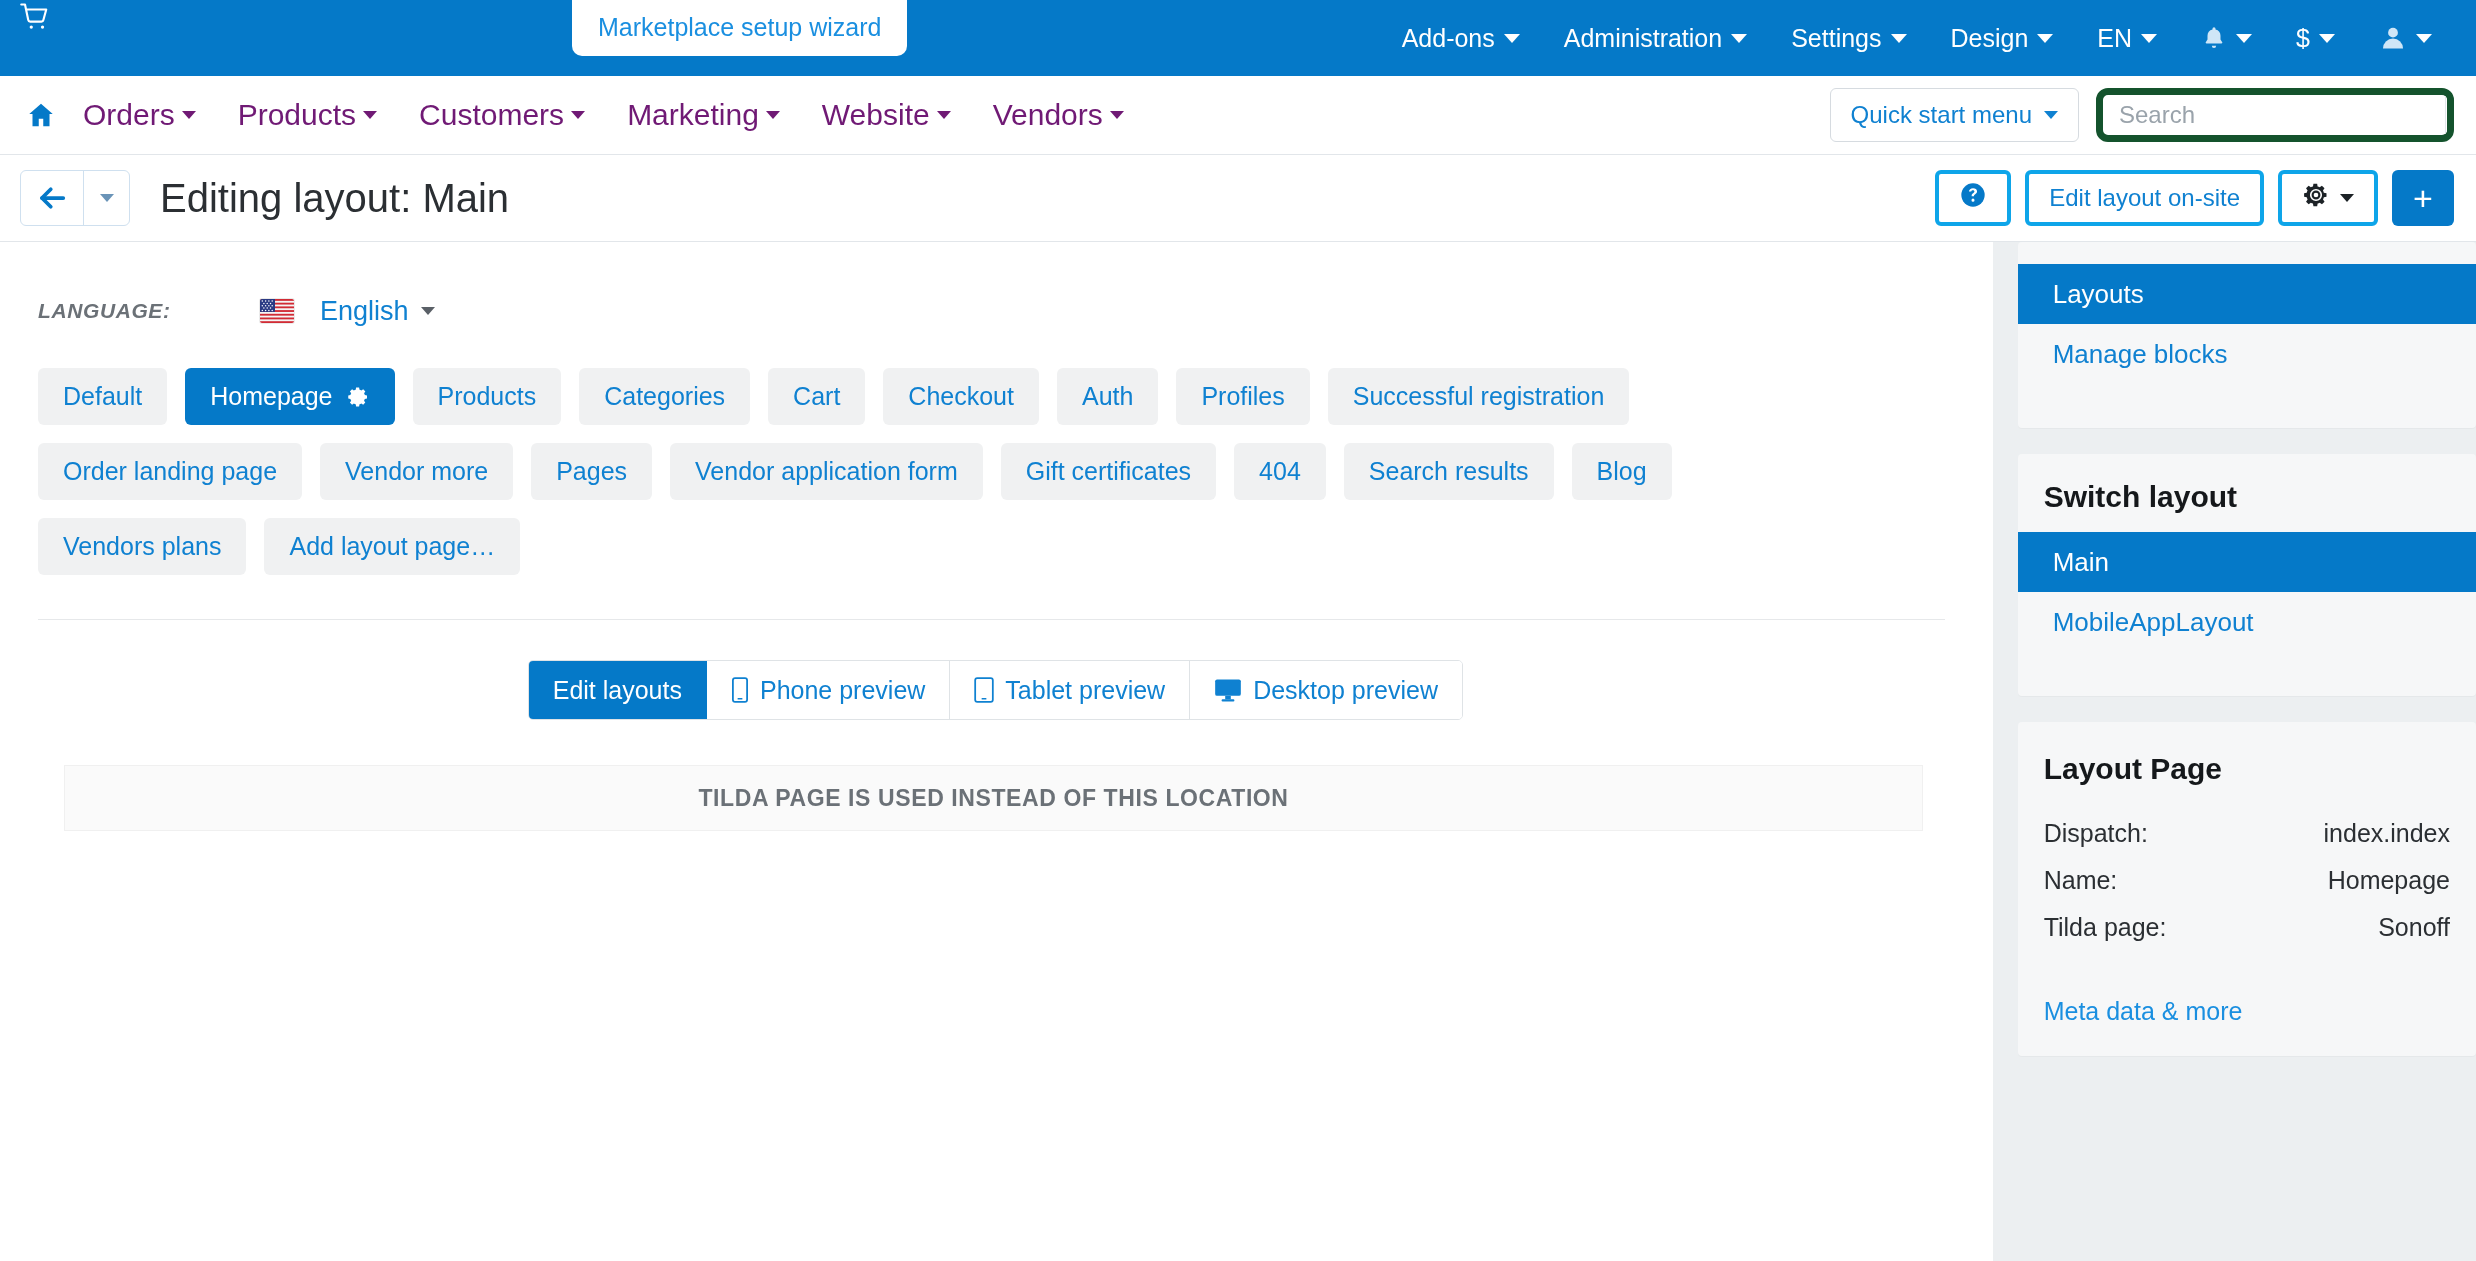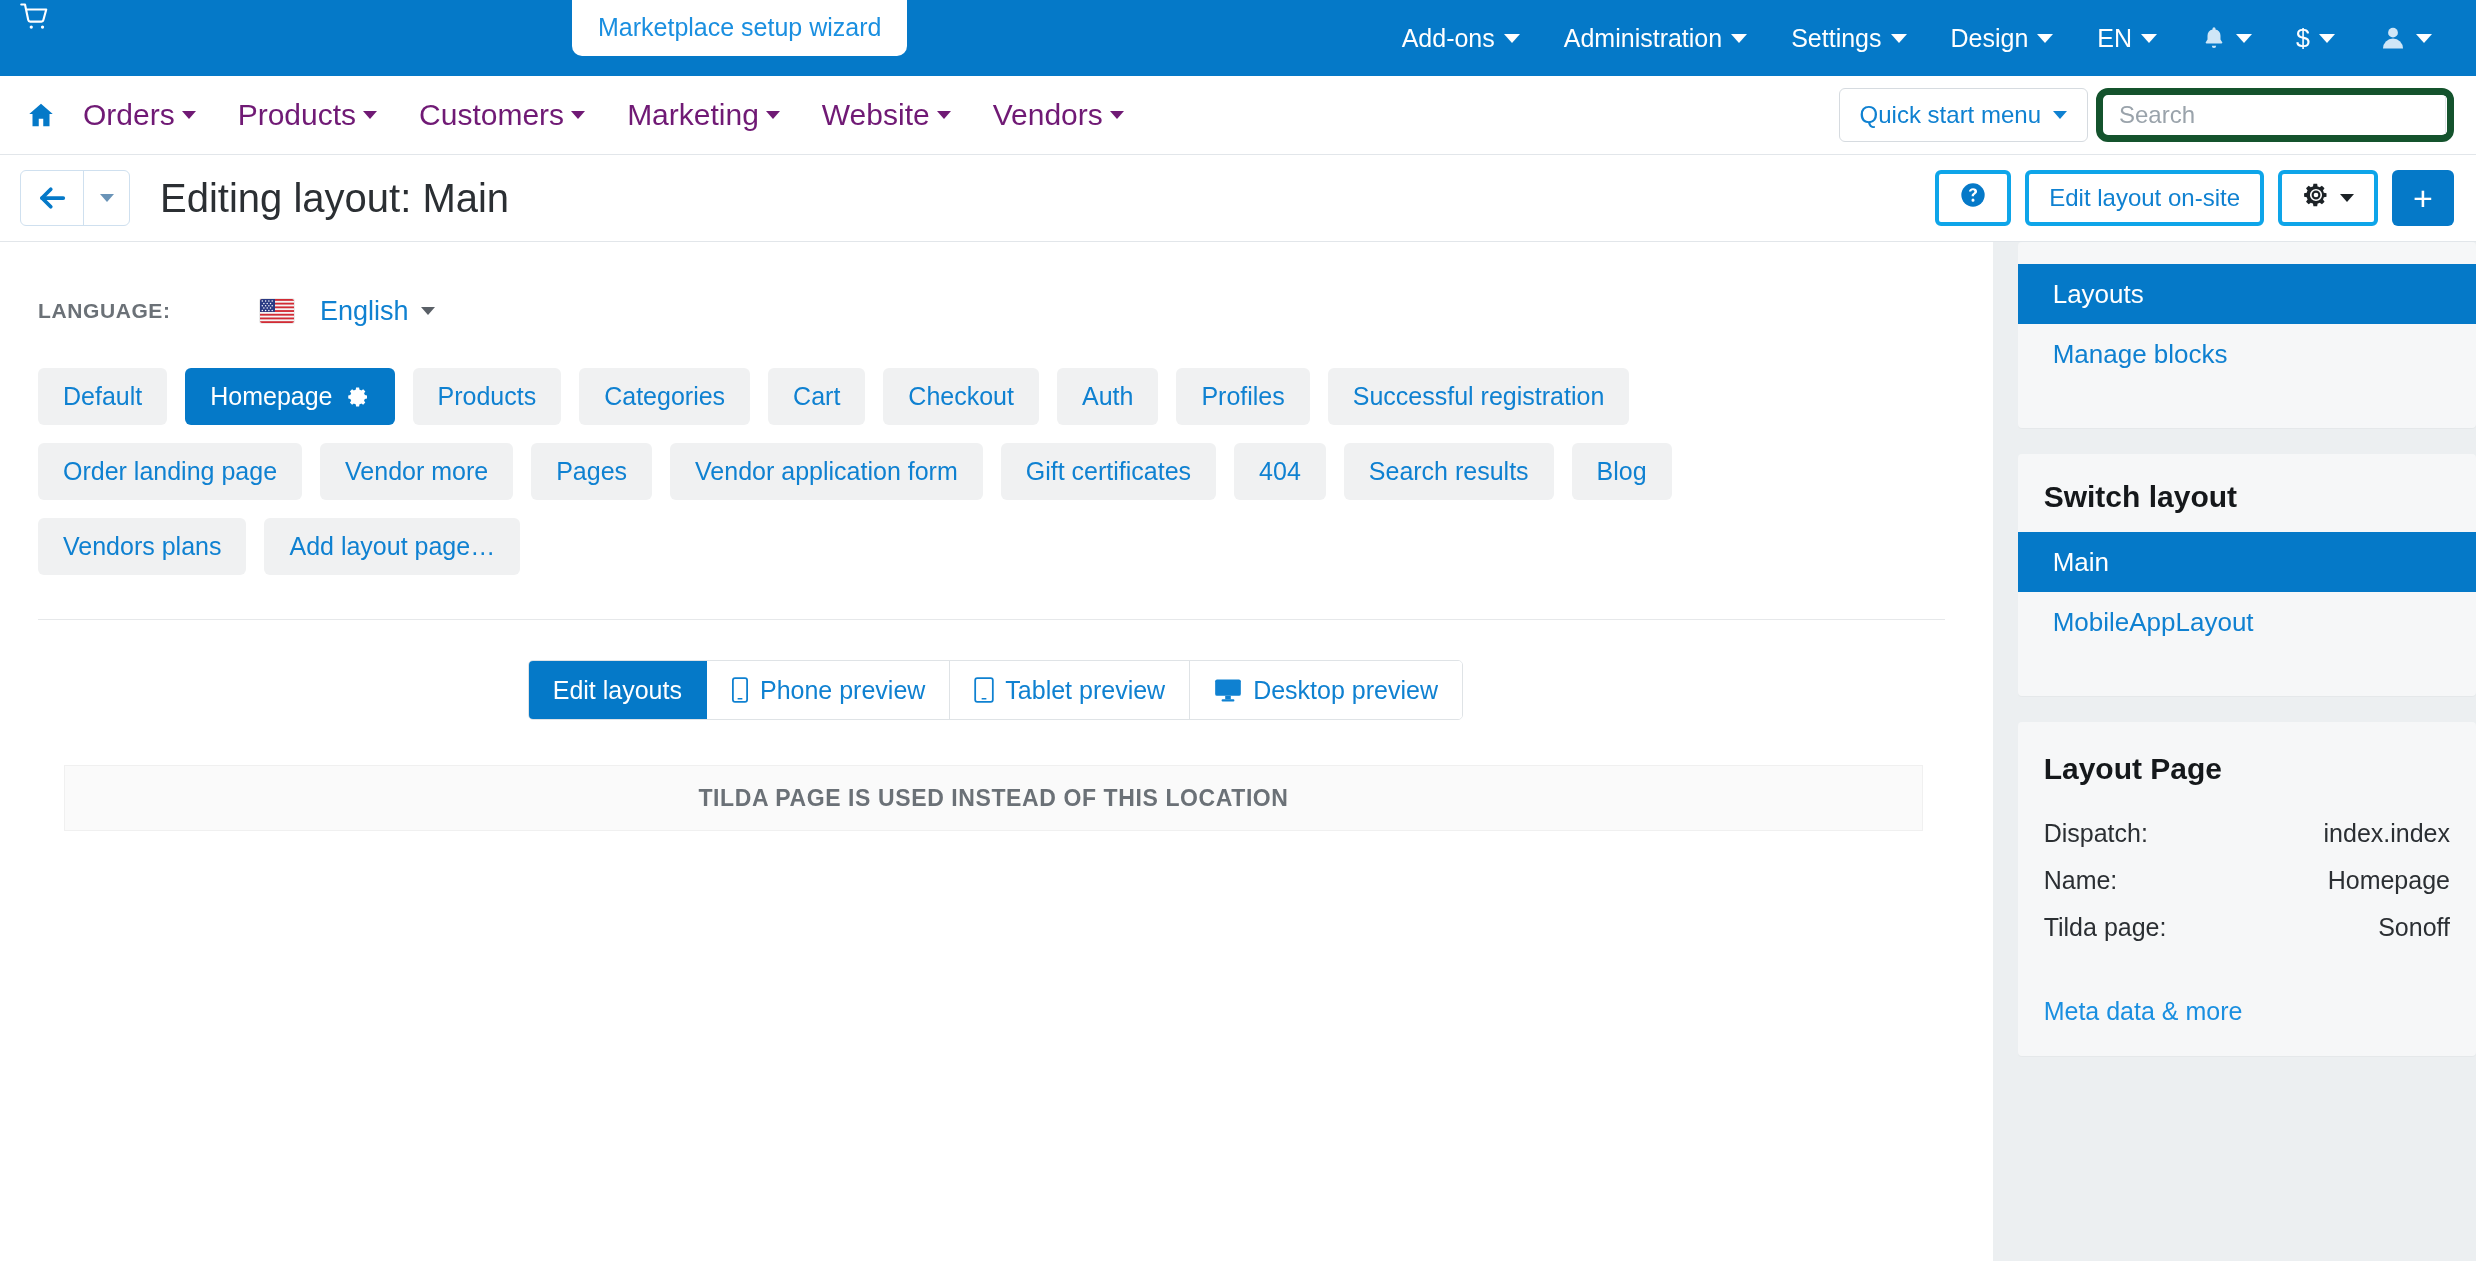--- a/index.html
+++ b/index.html
@@ -100,21 +100,21 @@
     font-size: 30px;
     line-height: 30px;
     padding: 0 21px;
     white-space: nowrap;
     cursor: pointer;
   }
   .nav-right {
     margin-left: auto;
     display: flex;
     align-items: flex-end;
-    gap: 8px;
+    gap: 17px;
   }
   .quick-start {
     border: 1px solid #d6dbe0;
     border-radius: 6px;
     height: 54px;
     display: flex;
     align-items: center;
     gap: 12px;
     padding: 0 20px;
     color: #0f81d1;
@@ -245,20 +245,21 @@
     height: 46px;
     margin-bottom: 34px;
   }
   .lang-label {
     color: #6b7177;
     font-size: 21px;
     letter-spacing: 0.6px;
     font-weight: 700;
     width: 222px;
     text-transform: uppercase;
+    font-style: italic;
   }
   .flag {
     width: 34px; height: 24px;
     border-radius: 2px;
     overflow: hidden;
     display: inline-block;
     margin-right: 14px;
     flex: none;
     box-shadow: 0 0 0 1px rgba(0,0,0,.08);
   }

